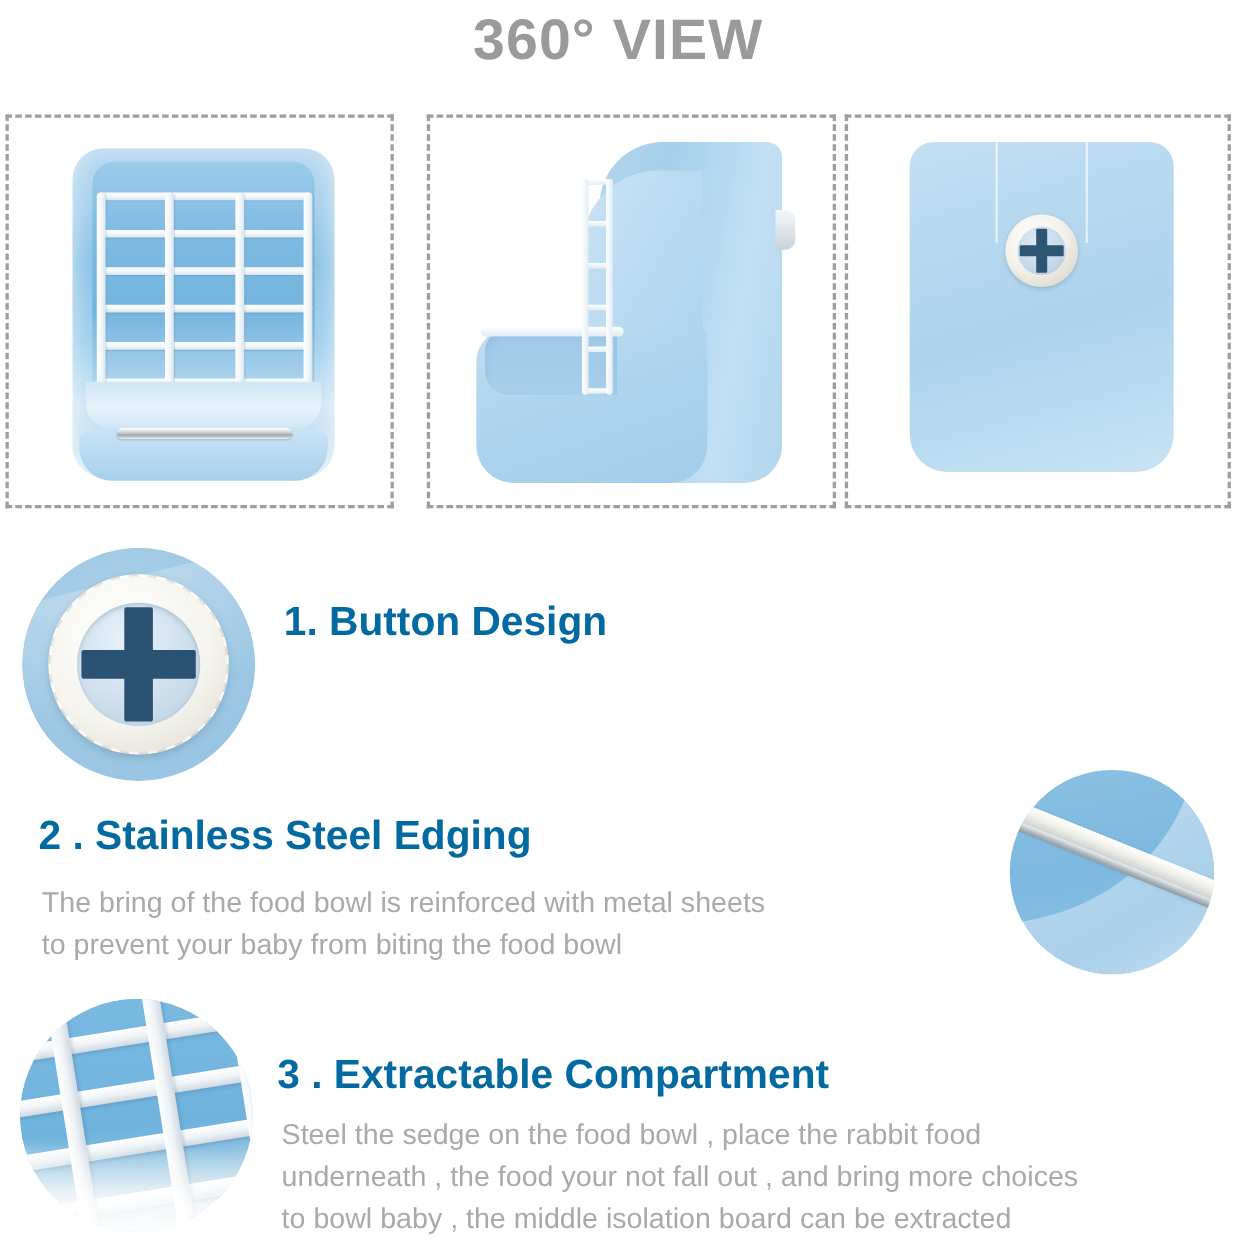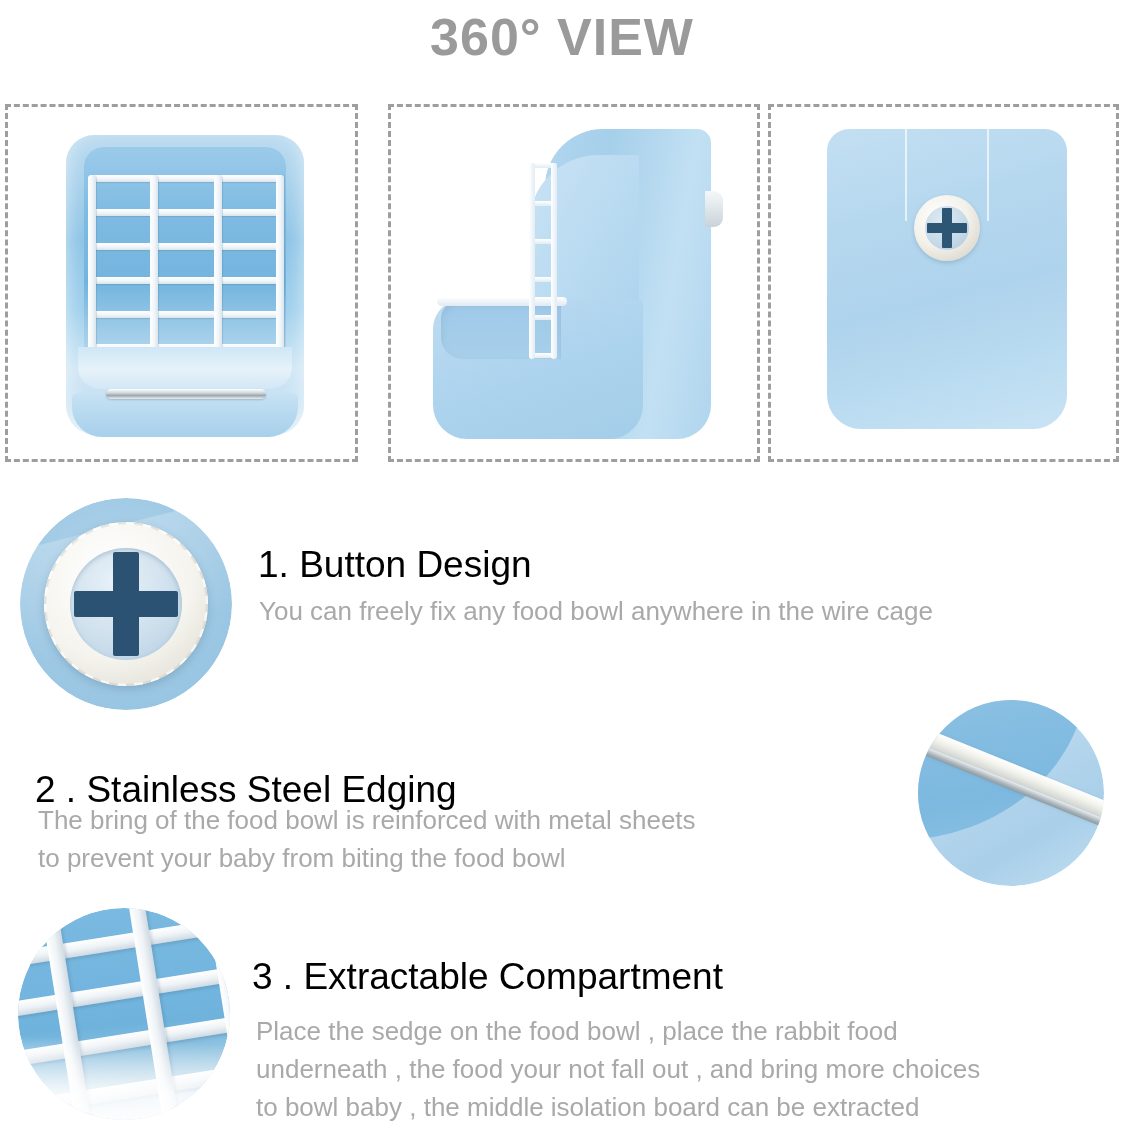--- a/index.html
+++ b/index.html
@@ -254,33 +254,33 @@
     transform: rotate(-9deg);
   }
   .f3-fade {
     position: absolute; inset: 0; border-radius: 50%;
     background: linear-gradient(182deg, rgba(255,255,255,0) 62%, rgba(255,255,255,.82) 86%, rgba(255,255,255,.95) 100%);
   }
 
   
   .f-head {
     position: absolute;
-    font-size: 37px; font-weight: normal; color: #000000;
+    font-size: 37px; font-weight: bold; color: #0369a1;
     white-space: nowrap; line-height: 44px;
   }
   .f-body {
     position: absolute;
     font-size: 26px; color: #a9a9a9; line-height: 38px;
   }
   .f-body div { white-space: nowrap; }
 
   .f1-head { left: 258px; top: 543px; }
   .f1-body { left: 259px; top: 592px; }
 
-  .f2-head { left: 35px; top: 768px; }
+  .f2-head { left: 35px; top: 738px; }
   .f2-body { left: 38px; top: 801px; }
 
   .f3-head { left: 252px; top: 955px; }
   .f3-body { left: 256px; top: 1012px; }
 </style>
 </head>
 <body>
 
 <div class="page">
 
@@ -358,21 +358,20 @@
     <div class="f1-ring">
       <div class="f1-scallop"></div>
       <div class="f1-inner">
         <div class="f1-cross-h"></div>
         <div class="f1-cross-v"></div>
       </div>
     </div>
   </div>
   <div class="f-head f1-head">1. Button Design</div>
   <div class="f-body f1-body">
-    <div>You can freely fix any food bowl anywhere in the wire cage</div>
   </div>
 
   <div class="f-head f2-head">2 . Stainless Steel Edging</div>
   <div class="f-body f2-body">
     <div>The bring of the food bowl is reinforced with metal sheets</div>
     <div>to prevent your baby from biting the food bowl</div>
   </div>
   <div class="circle-img f2-circle">
     <div class="f2-bg"></div>
     <div class="f2-dark"></div>
@@ -388,18 +387,18 @@
       <div class="fh" style="top:126px"></div>
       <div class="fh" style="top:176px"></div>
       <div class="fv" style="left:40px"></div>
       <div class="fv" style="left:128px"></div>
       <div class="fv" style="left:206px"></div>
     </div>
     <div class="f3-fade"></div>
   </div>
   <div class="f-head f3-head">3 . Extractable Compartment</div>
   <div class="f-body f3-body">
-    <div>Place the sedge on the food bowl , place the rabbit food</div>
+    <div>Steel the sedge on the food bowl , place the rabbit food</div>
     <div>underneath , the food your not fall out , and bring more choices</div>
     <div>to bowl baby , the middle isolation board can be extracted</div>
   </div>
 
 </div>
 
 </body></html>

